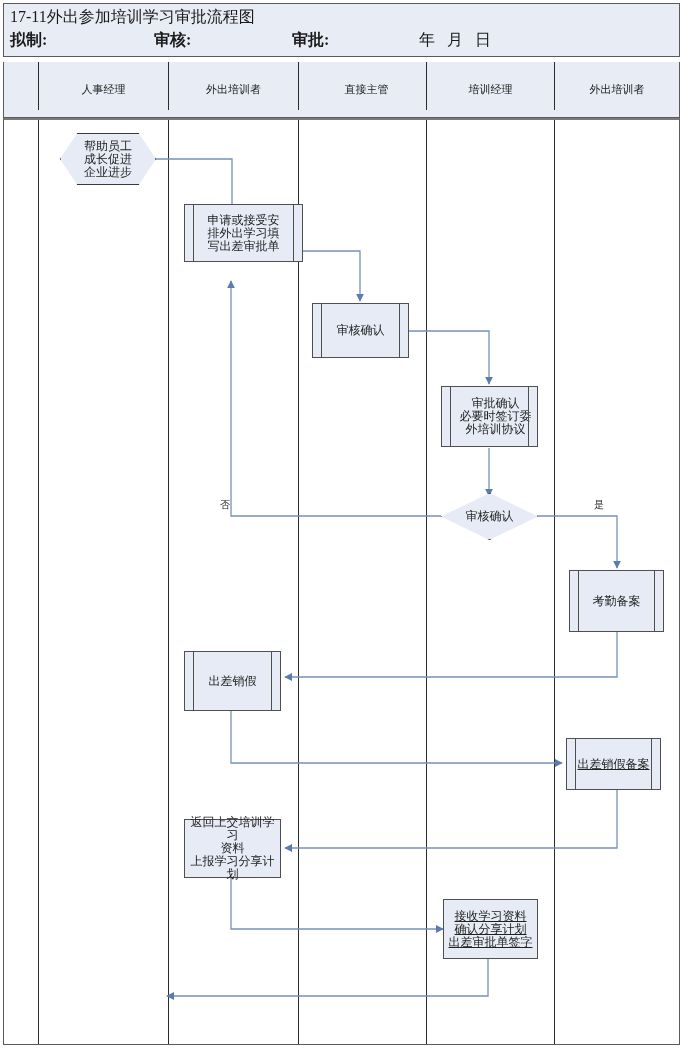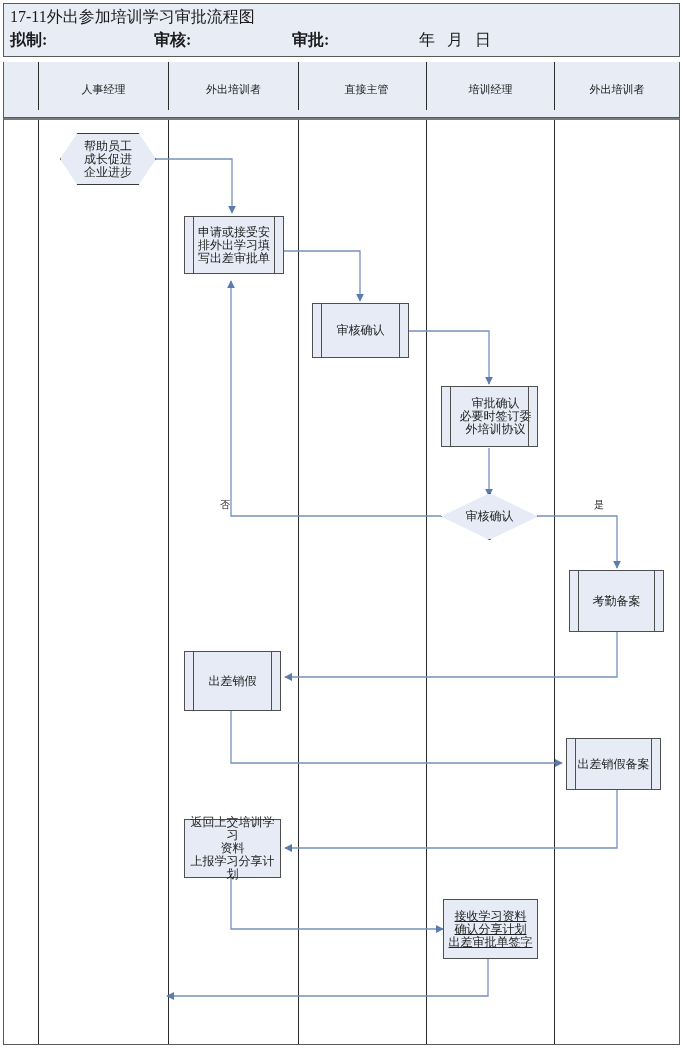--- a/index.html
+++ b/index.html
@@ -238,21 +238,21 @@
   </svg>
 
   <div class="edge-label" style="left:220px; top:498px;">否</div>
   <div class="edge-label" style="left:594px; top:498px;">是</div>
 
   <div class="node hex" style="left:60px; top:133px; width:96px; height:52px;">
     <span class="hexshape"></span>
     <span class="label">帮助员工<br>成长促进<br>企业进步</span>
   </div>
 
-  <div class="node process" style="left:184px; top:216px; width:100px; height:58px;">
+  <div class="node process" style="left:184px; top:204px; width:119px; height:58px;">
     <span class="label">申请或接受安<br>排外出学习填<br>写出差审批单</span>
   </div>
 
   <div class="node process" style="left:312px; top:303px; width:97px; height:55px;">
     <span class="label">审核确认</span>
   </div>
 
   <div class="node process" style="left:441px; top:386px; width:97px; height:61px;padding-left:12px;">
     <span class="label">审批确认<br>必要时签订委<br>外培训协议</span>
   </div>
@@ -263,21 +263,21 @@
   </div>
 
   <div class="node process" style="left:569px; top:570px; width:95px; height:62px;">
     <span class="label">考勤备案</span>
   </div>
 
   <div class="node process" style="left:184px; top:651px; width:97px; height:60px;">
     <span class="label">出差销假</span>
   </div>
 
-  <div class="node process" style="left:566px; top:738px; width:95px; height:52px;">
+  <div class="node process" style="left:566px; top:738px; width:95px; height:52px;text-decoration:underline;">
     <span class="label">出差销假备案</span>
   </div>
 
   <div class="node plain" style="left:184px; top:819px; width:97px; height:59px;">
     <span class="label">返回上交培训学习<br>资料<br>上报学习分享计划</span>
   </div>
 
   <div class="node plain" style="left:443px; top:899px; width:95px; height:60px;text-decoration:underline;">
     <span class="label">接收学习资料<br>确认分享计划<br>出差审批单签字</span>
   </div>

